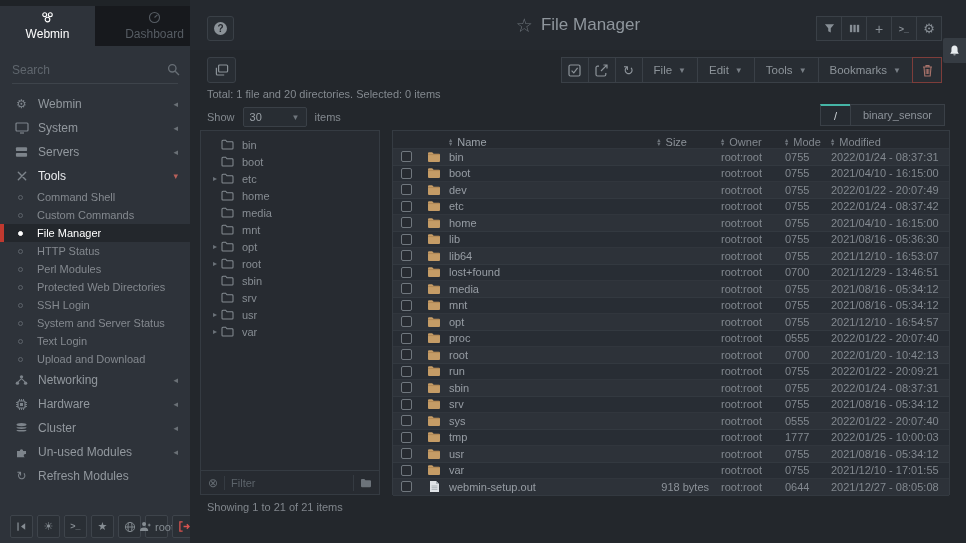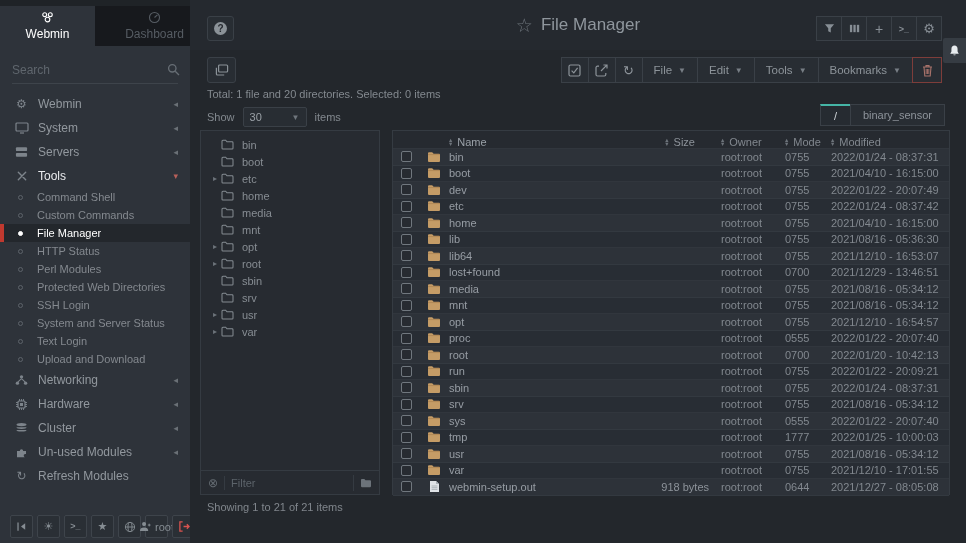--- a/index.html
+++ b/index.html
@@ -80,21 +80,21 @@
   .t-row { height:16.5px; flex:none; display:flex; align-items:center; font-size:11px; color:#979da4; border-bottom:1px solid rgba(60,66,73,.45); cursor:pointer; }
   .t-row:nth-child(odd) { background:#2d3239; }
   .t-row:nth-child(even) { background:#282d34; }
   .col-check { width:26px; flex:none; display:flex; justify-content:center; }
   .col-icon { width:30px; flex:none; display:flex; justify-content:center; }
   .col-name { flex:1; overflow:hidden; white-space:nowrap; }
   .col-size { width:90px; flex:none; text-align:right; padding-right:12px; color:#8d939a; }
   .col-owner { width:64px; flex:none; color:#82888f; }
   .col-mode { width:46px; flex:none; color:#82888f; }
   .col-modified { width:118px; flex:none; color:#82888f; }
-  .t-head .col-size { display:flex; justify-content:flex-end; padding-right:26px; align-items:center; }
+  .t-head .col-size { display:flex; justify-content:flex-end; padding-right:34px; align-items:center; }
   .hcell { display:flex; align-items:center; gap:5px; }
   .sort-glyph { display:flex; flex-direction:column; line-height:4.5px; font-size:6.5px; color:#6c737a; }
   .row-check { width:11px; height:11px; border:1px solid #70777e; border-radius:2px; background:#272b31; cursor:pointer; }
   .status-line { position:absolute; left:17px; top:501px; font-size:11px; color:#80868c; }
 </style>
 </head>
 <body>
 
 <div class="sidebar">
   <div class="side-tabs">

